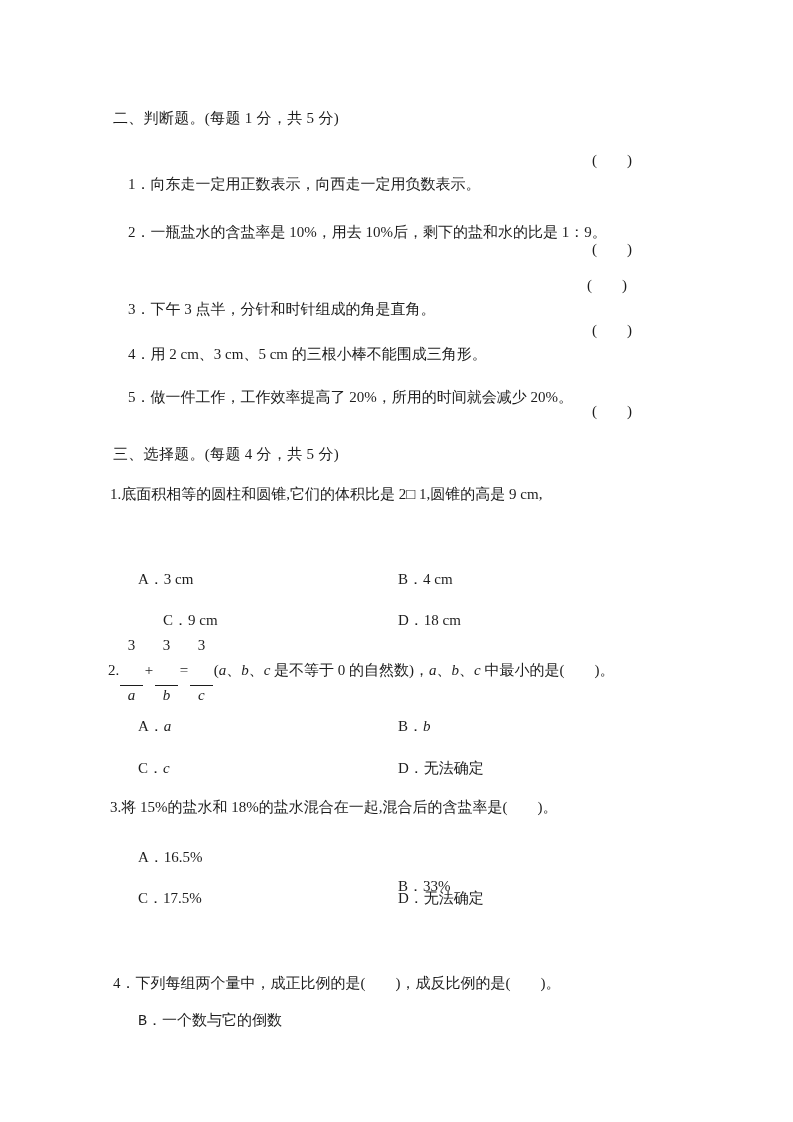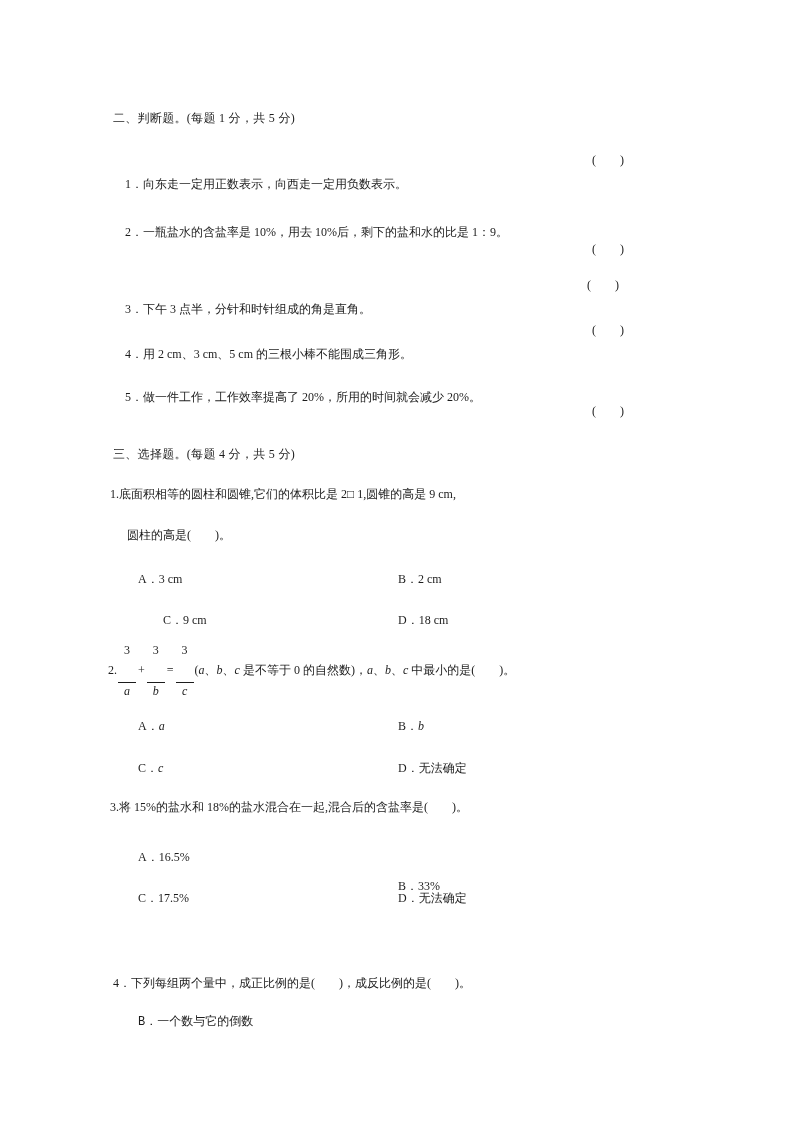--- a/index.html
+++ b/index.html
@@ -4,21 +4,21 @@
 <style>
   * { margin: 0; padding: 0; box-sizing: border-box; }
   html, body { background: #ffffff; }
   .page {
     position: relative;
     width: 793px;
     height: 1122px;
     background: #ffffff;
     color: #1c1c1c;
     font-family: "Liberation Serif", "DejaVu Serif", serif;
-    font-size: 12px;
+    font-size: 15px;
     overflow: hidden;
   }
   .line {
     position: absolute;
     white-space: pre;
     line-height: 24px;
   }
   .heading { letter-spacing: 0.3px; }
   .blank-abs {
     position: absolute;
@@ -76,23 +76,22 @@
   </div>
 
   <div class="line" style="left:113px; top:361px;">
     <span>5．做一件工作，工作效率提高了 20%，所用的时间就会减少 20%。</span>
   </div>
   <div class="line" style="left:592px; top:399px;">(　　)</div>
 
   <div class="line heading" style="left:113px; top:442px;">三、选择题。(每题 4 分，共 5 分)</div>
 
   <div class="line" style="left:110px; top:482px;">1.底面积相等的圆柱和圆锥,它们的体积比是 2□ 1,圆锥的高是 9 cm,</div>
-  <div class="line" style="left:127px; top:523px;">圆柱的高是(　　)。</div>
   <div class="line" style="left:138px; top:567px;">A．3 cm</div>
-  <div class="line" style="left:398px; top:567px;">B．2 cm</div>
+  <div class="line" style="left:398px; top:567px;">B．4 cm</div>
   <div class="line" style="left:143px; top:608px;margin-left:20px;">C．9 cm</div>
   <div class="line" style="left:398px; top:608px;">D．18 cm</div>
 
   <div class="flexline" style="left:108px; top:648px; height:44px;">
     <span>2.</span>
     <span class="frac">
       <span class="num">3</span>
       <span class="den">a</span>
     </span>
     <span class="op">+</span>

